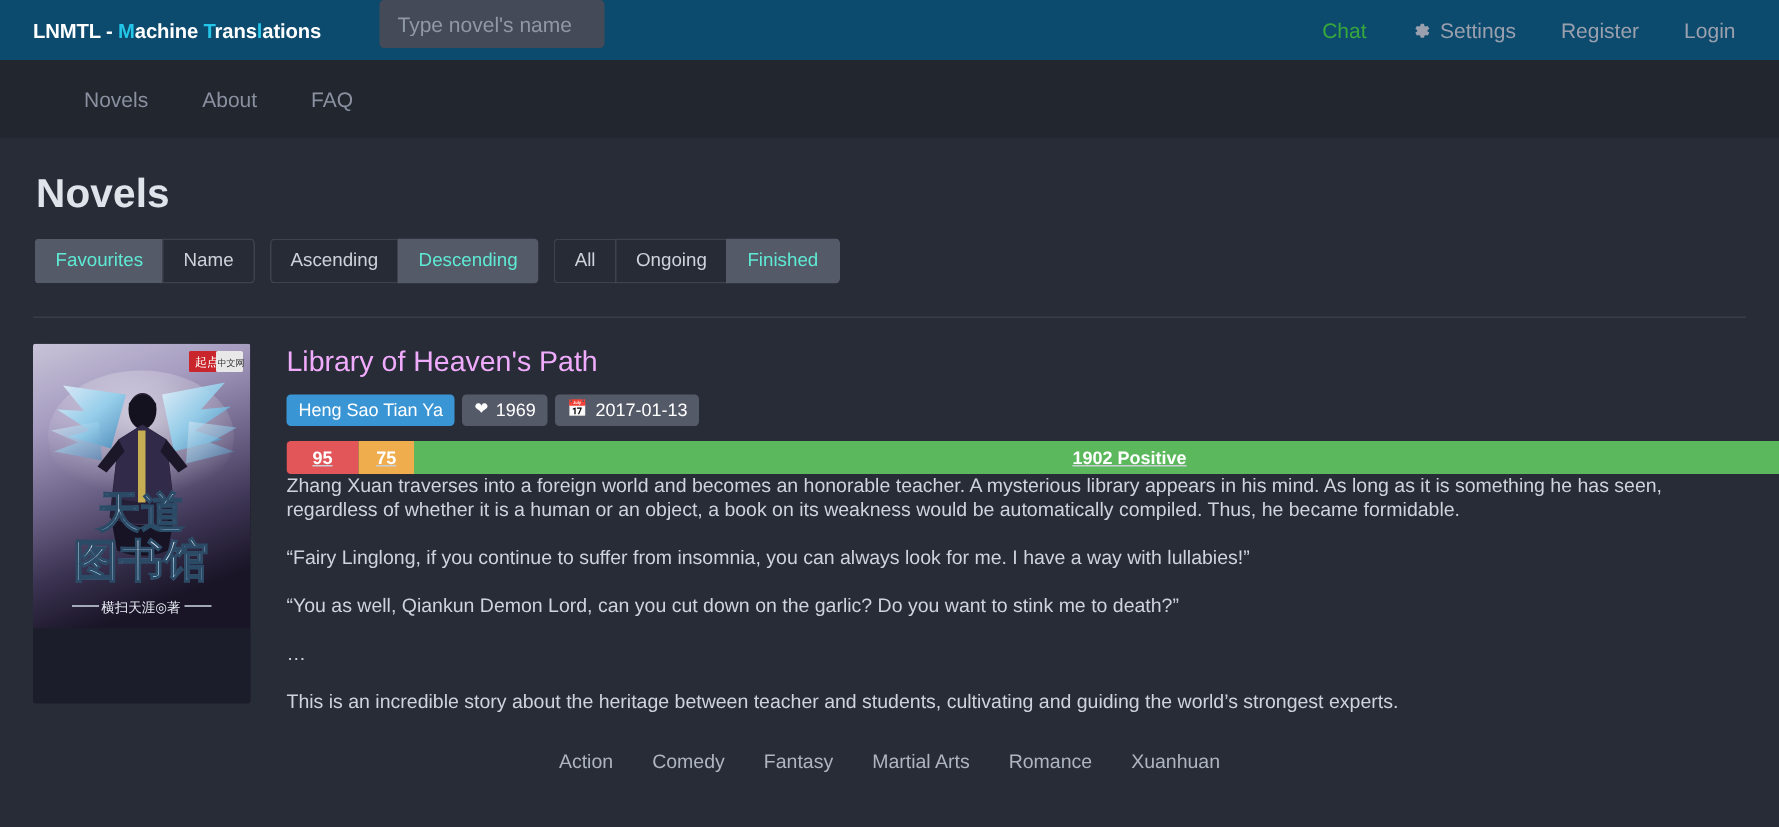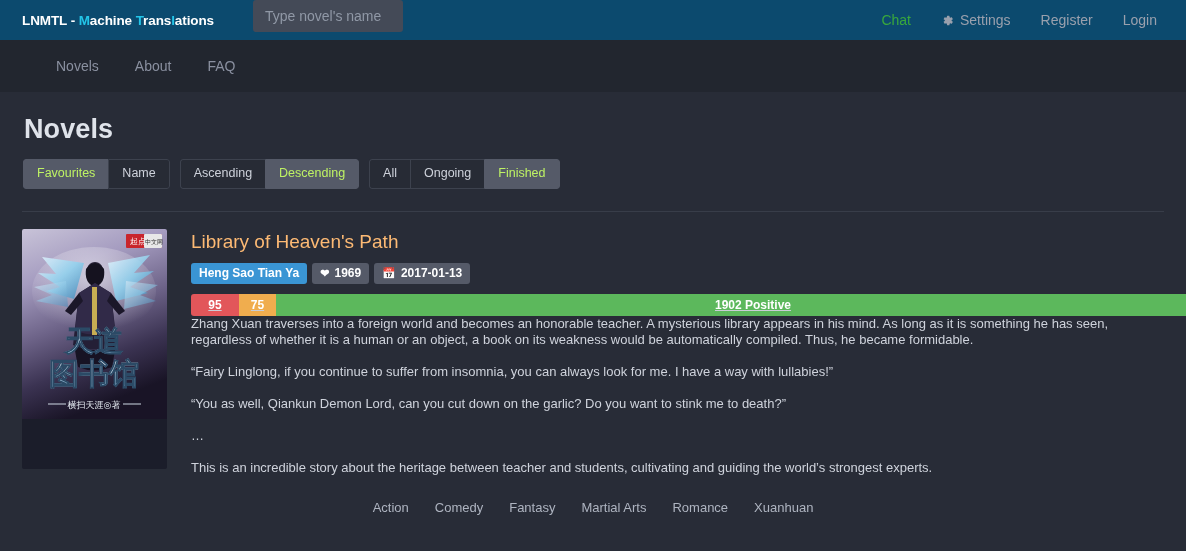--- a/index.html
+++ b/index.html
@@ -129,21 +129,21 @@
     font-size: 12.5px;
     padding: 6px 13px 7px;
     cursor: pointer;
     white-space: nowrap;
     line-height: 15px;
   }
   .btn:first-child { border-radius: 3px 0 0 3px; }
   .btn:last-child { border-radius: 0 3px 3px 0; border-right-width: 1px; }
   .btn.active {
     background: #555a68;
-    color: #bef264;
+    color: #5eead4;
     border-color: #555a68;
   }
 
   .hr {
     border: 0;
     border-top: 1px solid #383d49;
     margin: 22px 0 0 0;
   }
 
   
@@ -167,38 +167,38 @@
   }
   .cover svg { display: block; }
 
   .novel-body {
     flex: 1 1 auto;
     padding-left: 24px;
     min-width: 0;
   }
   .novel-title {
     font-size: 19px;
-    color: #fdba74;
+    color: #f0abfc;
     margin: 2px 0 10px 0;
     font-weight: normal;
     line-height: 22px;
   }
 
   .badges {
     display: flex;
     gap: 5px;
     align-items: center;
     margin-bottom: 10px;
   }
   .badge {
     display: inline-flex;
     align-items: center;
     gap: 5px;
     font-size: 12px;
-    font-weight: bold;
+    font-weight: normal;
     color: #ffffff;
     padding: 4px 8px 5px;
     border-radius: 3px;
     line-height: 12px;
     white-space: nowrap;
   }
   .badge.author { background: #3a95d4; }
   .badge.meta { background: #555a68; }
   .ic { display: inline-block; line-height: 1; font-size: 11px; }
 

